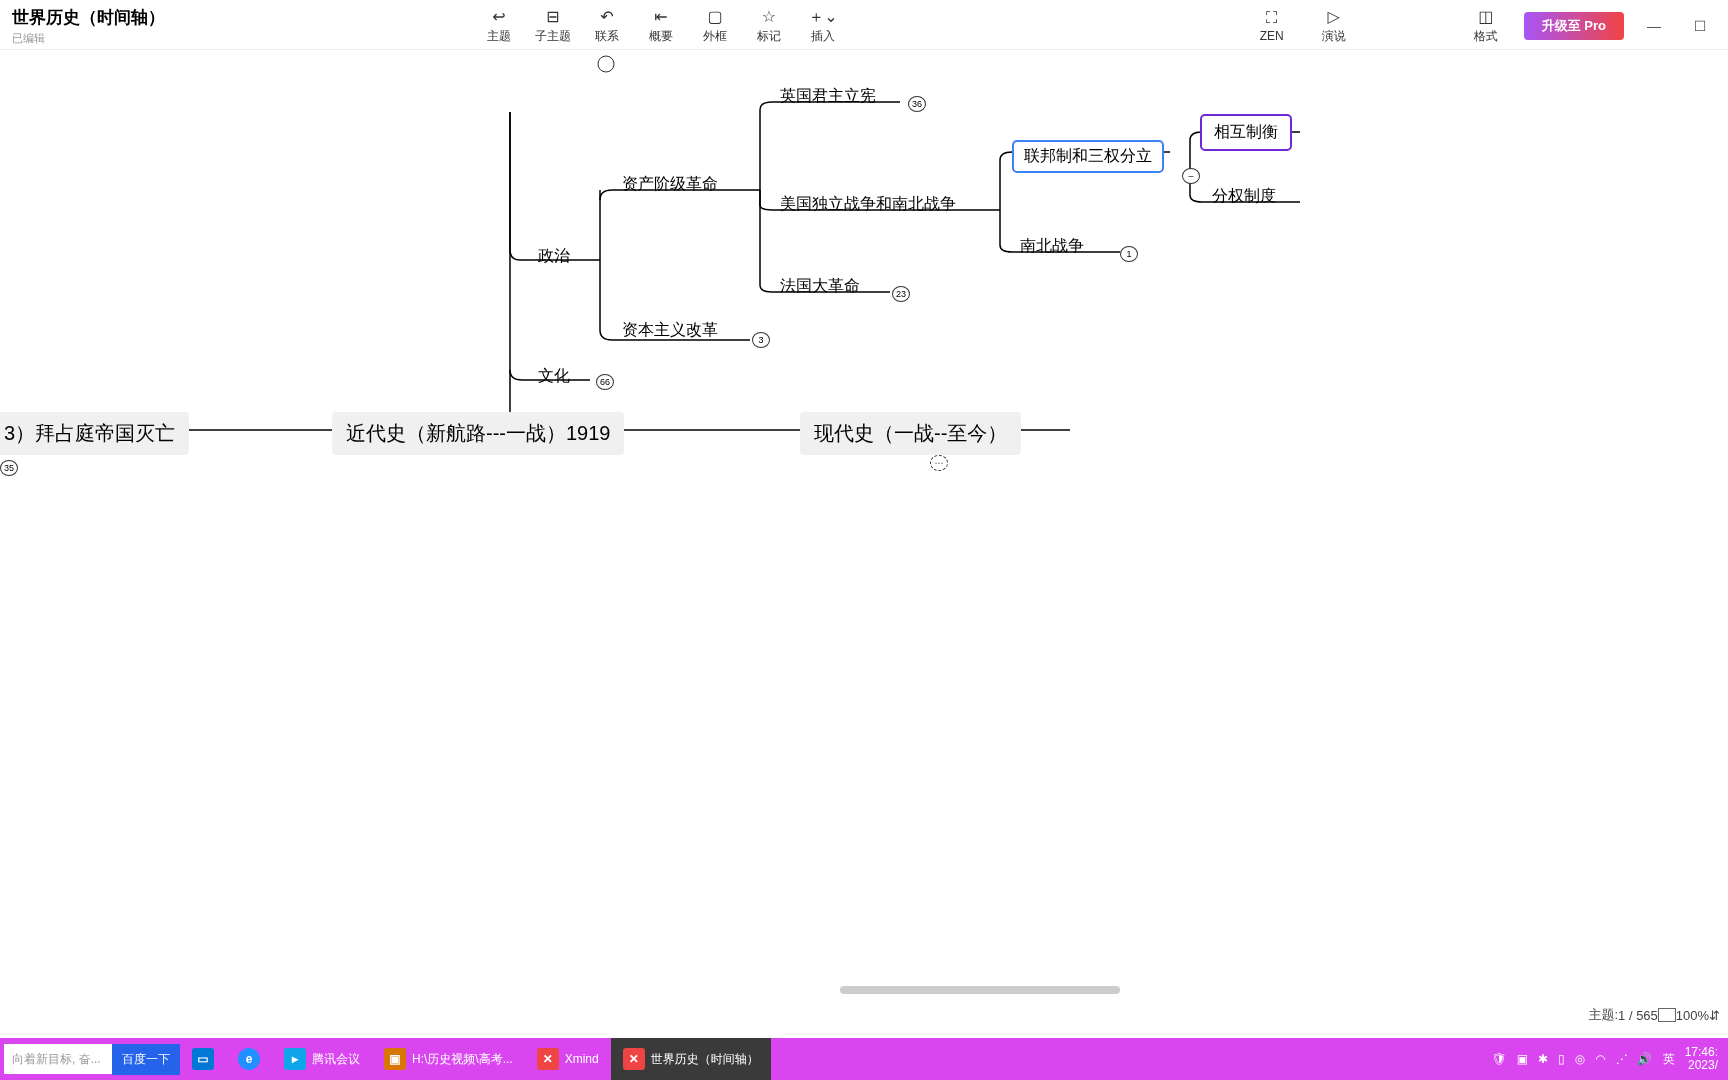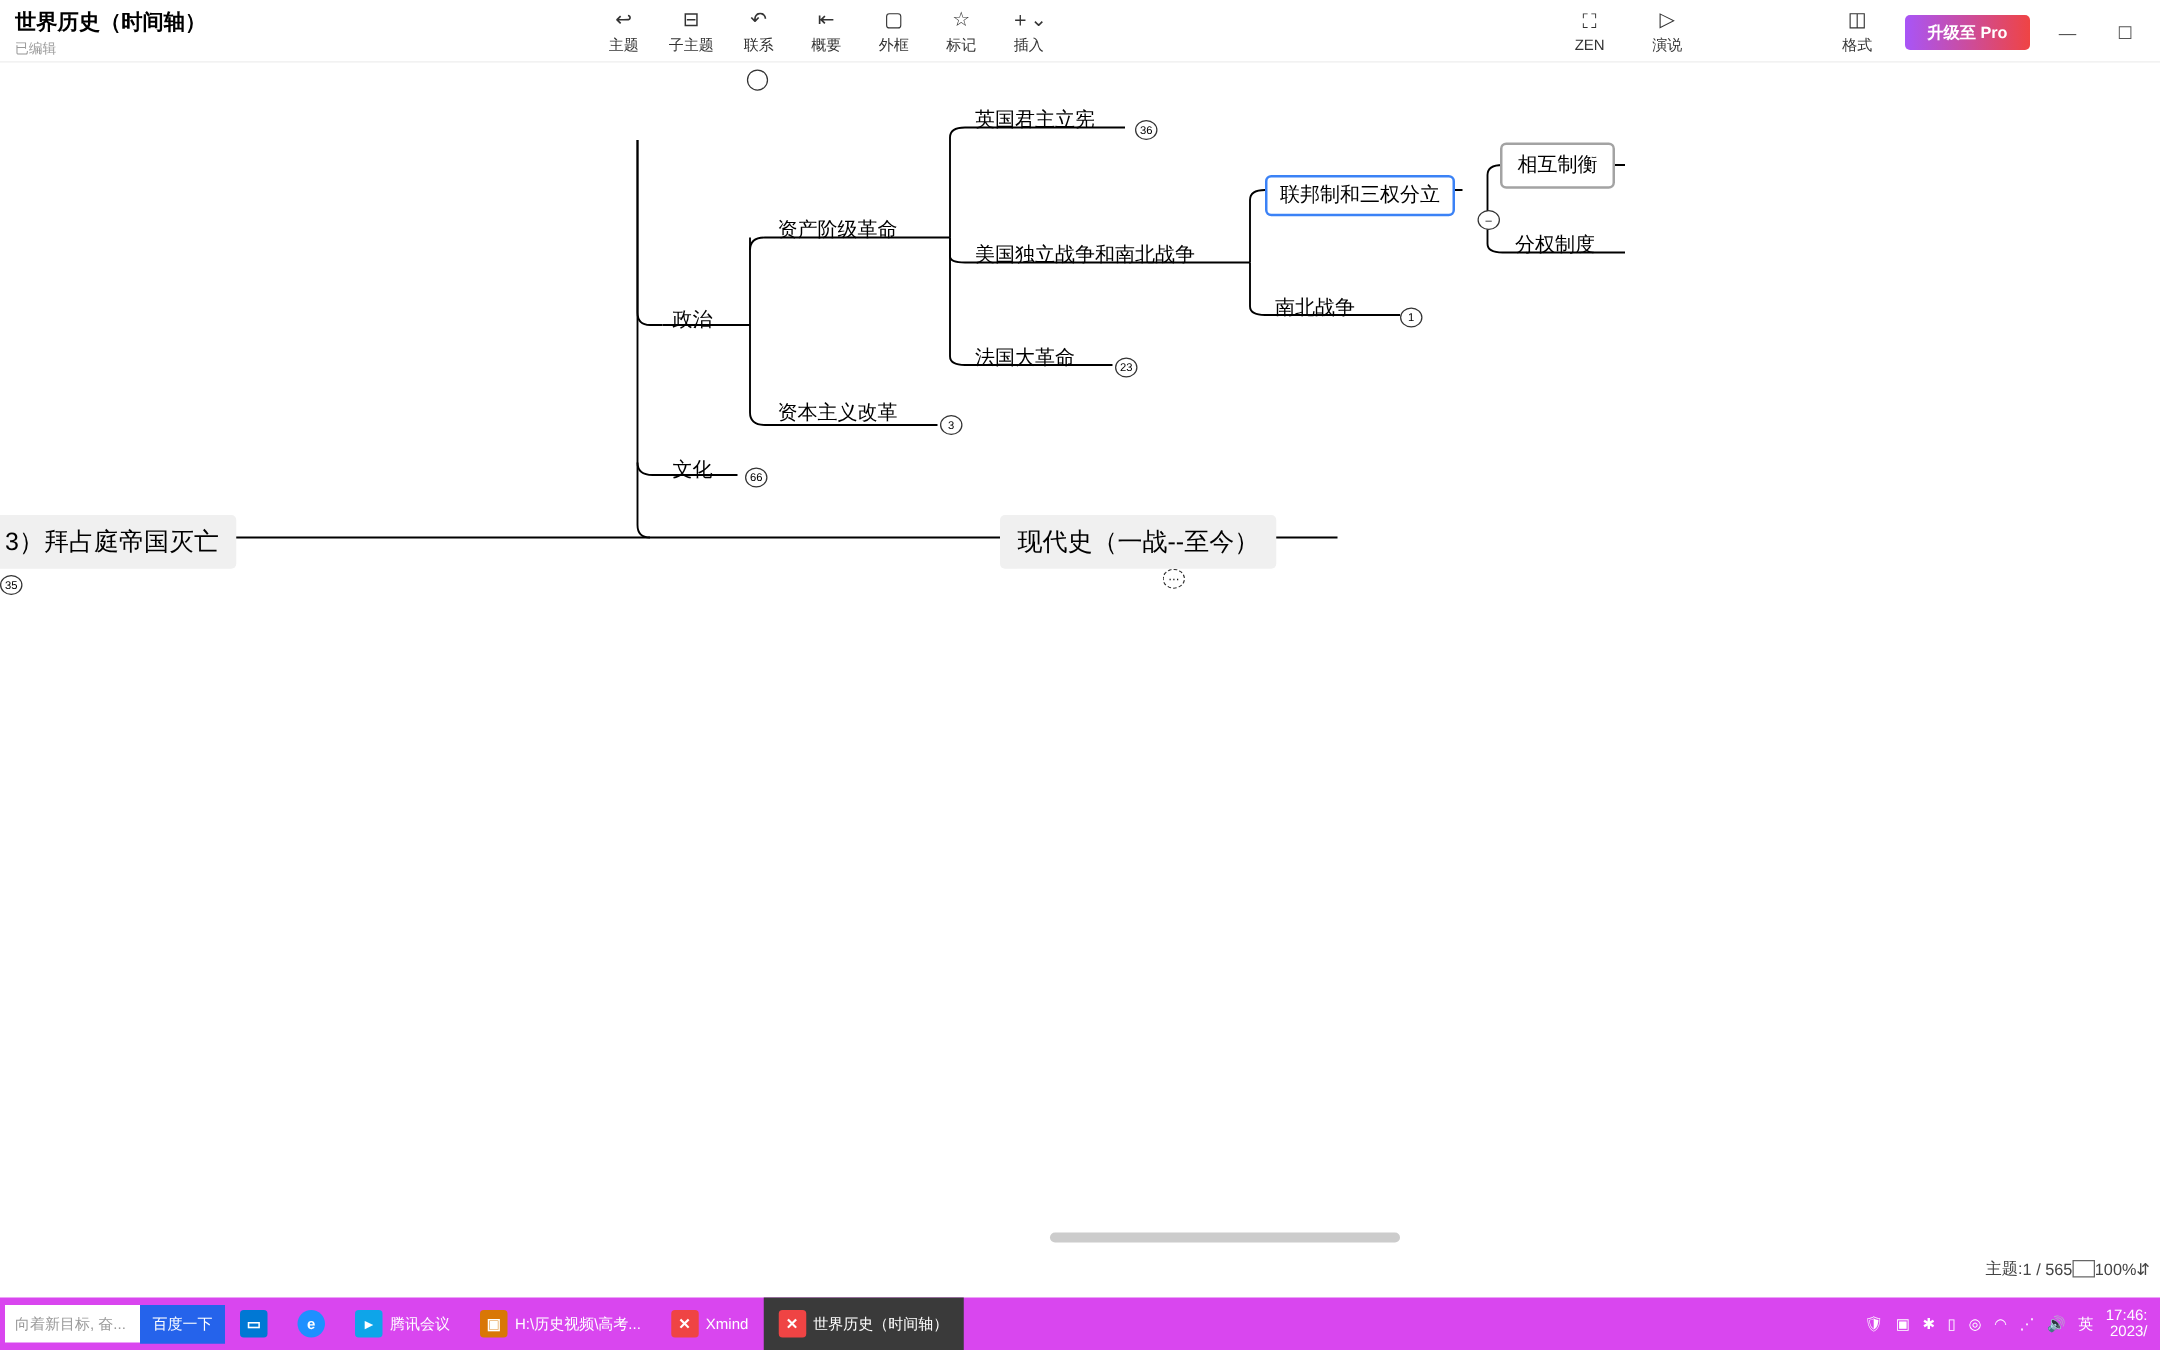--- a/index.html
+++ b/index.html
@@ -18,21 +18,21 @@
 
 .toolbar-right { display: flex; gap: 14px; margin-left: auto; align-items: center; }
 .pro-btn { background: linear-gradient(90deg, #a855f7, #ef4444); color: #fff; padding: 5px 18px; border-radius: 4px; font-size: 13px; font-weight: bold; }
 .win-btn { width: 32px; text-align: center; font-size: 14px; color: #555; }
 
 
 .canvas { position: relative; width: 100%; height: 940px; overflow: hidden; }
 .node { position: absolute; font-size: 16px; color: #000; }
 .big-node { position: absolute; background: #f0f0f0; border-radius: 4px; padding: 8px 14px; font-size: 20px; font-weight: 500; }
 .sel-node { position: absolute; border: 2px solid #3b82f6; border-radius: 5px; padding: 4px 10px; font-size: 16px; background: #fff; }
-.hl-node { position: absolute; border: 2px solid #a3a3a3; border-radius: 5px; padding: 6px 12px; font-size: 16px; background: #fff; }
+.hl-node { position: absolute; border: 2px solid #6d28d9; border-radius: 5px; padding: 6px 12px; font-size: 16px; background: #fff; }
 .count { position: absolute; width: 18px; height: 16px; border: 1px solid #333; border-radius: 50%; font-size: 9px; display: flex; align-items: center; justify-content: center; background: #fff; }
 svg.lines { position: absolute; left: 0; top: 0; width: 1728px; height: 940px; pointer-events: none; }
 svg.lines path { stroke: #000; stroke-width: 1.5; fill: none; }
 
 
 .statusbar { position: absolute; right: 8px; top: 1006px; display: flex; align-items: center; font-size: 13px; color: #444; }
 .map-ico { width: 18px; height: 14px; border: 1px solid #666; }
 
 
 .hscroll { position: absolute; left: 840px; top: 986px; width: 280px; height: 8px; background: #ccc; border-radius: 4px; }
@@ -156,20 +156,21 @@
   <div class="count" style="left:908px; top:46px">36</div>
   <div class="count" style="left:892px; top:236px">23</div>
   <div class="count" style="left:752px; top:282px">3</div>
   <div class="count" style="left:596px; top:324px">66</div>
   <div class="count" style="left:1120px; top:196px">1</div>
   <div class="count" style="left:0px; top:410px">35</div>
   <div class="count" style="left:1182px; top:118px">–</div>
   <div class="count" style="left:930px; top:405px; border-style:dashed">⋯</div>
 
   <div class="big-node" style="left:-10px; top:362px">3）拜占庭帝国灭亡</div>
+  <div class="big-node" style="left:332px; top:362px">近代史（新航路---一战）1919</div>
   <div class="big-node" style="left:800px; top:362px">现代史（一战--至今）</div>
 
 </div>
 
 <div class="hscroll"></div>
 
 <div class="statusbar">
   <span>主题:</span>
   <span>1 / 565</span>
   <span class="map-ico"></span>

